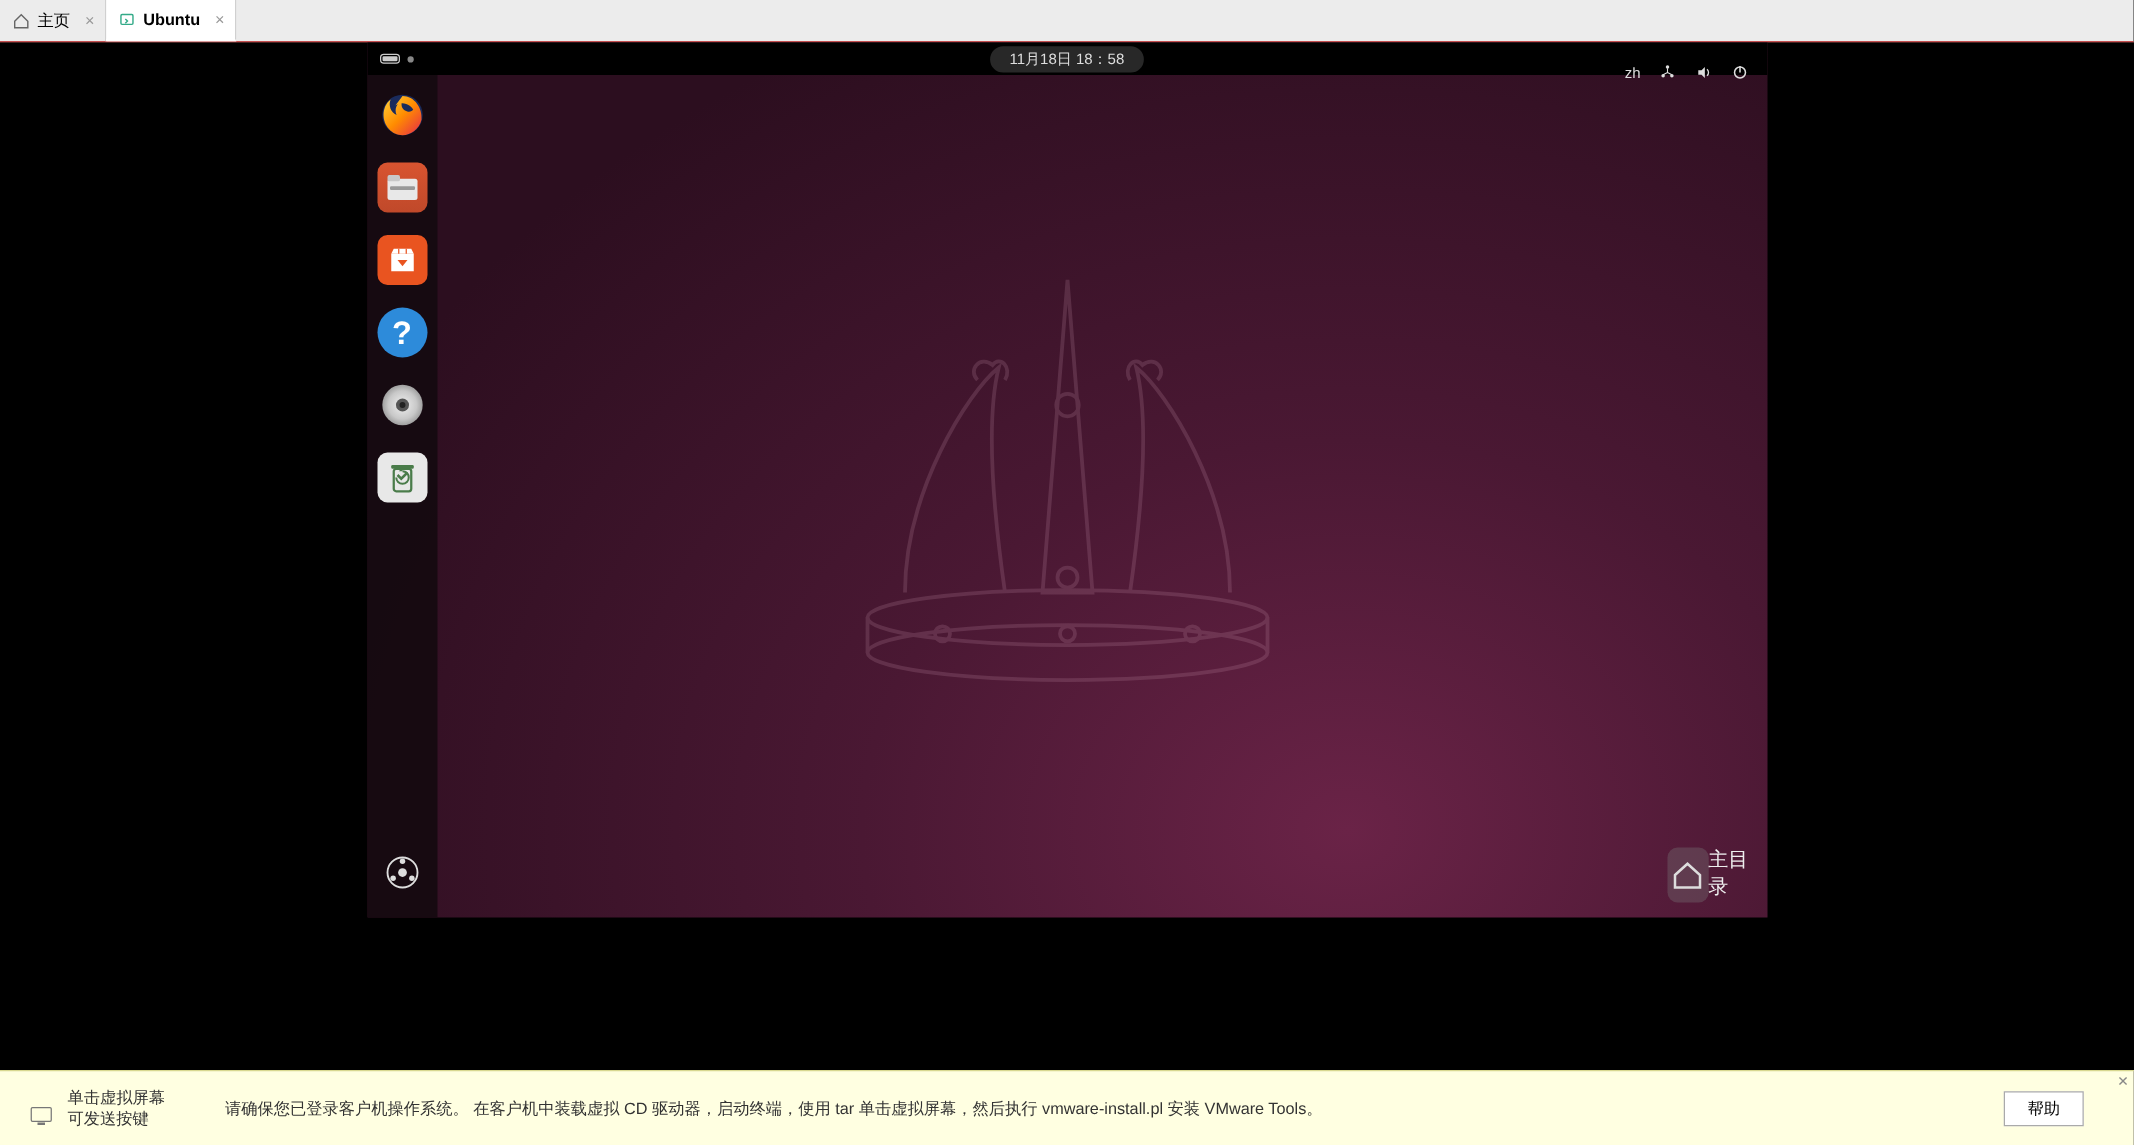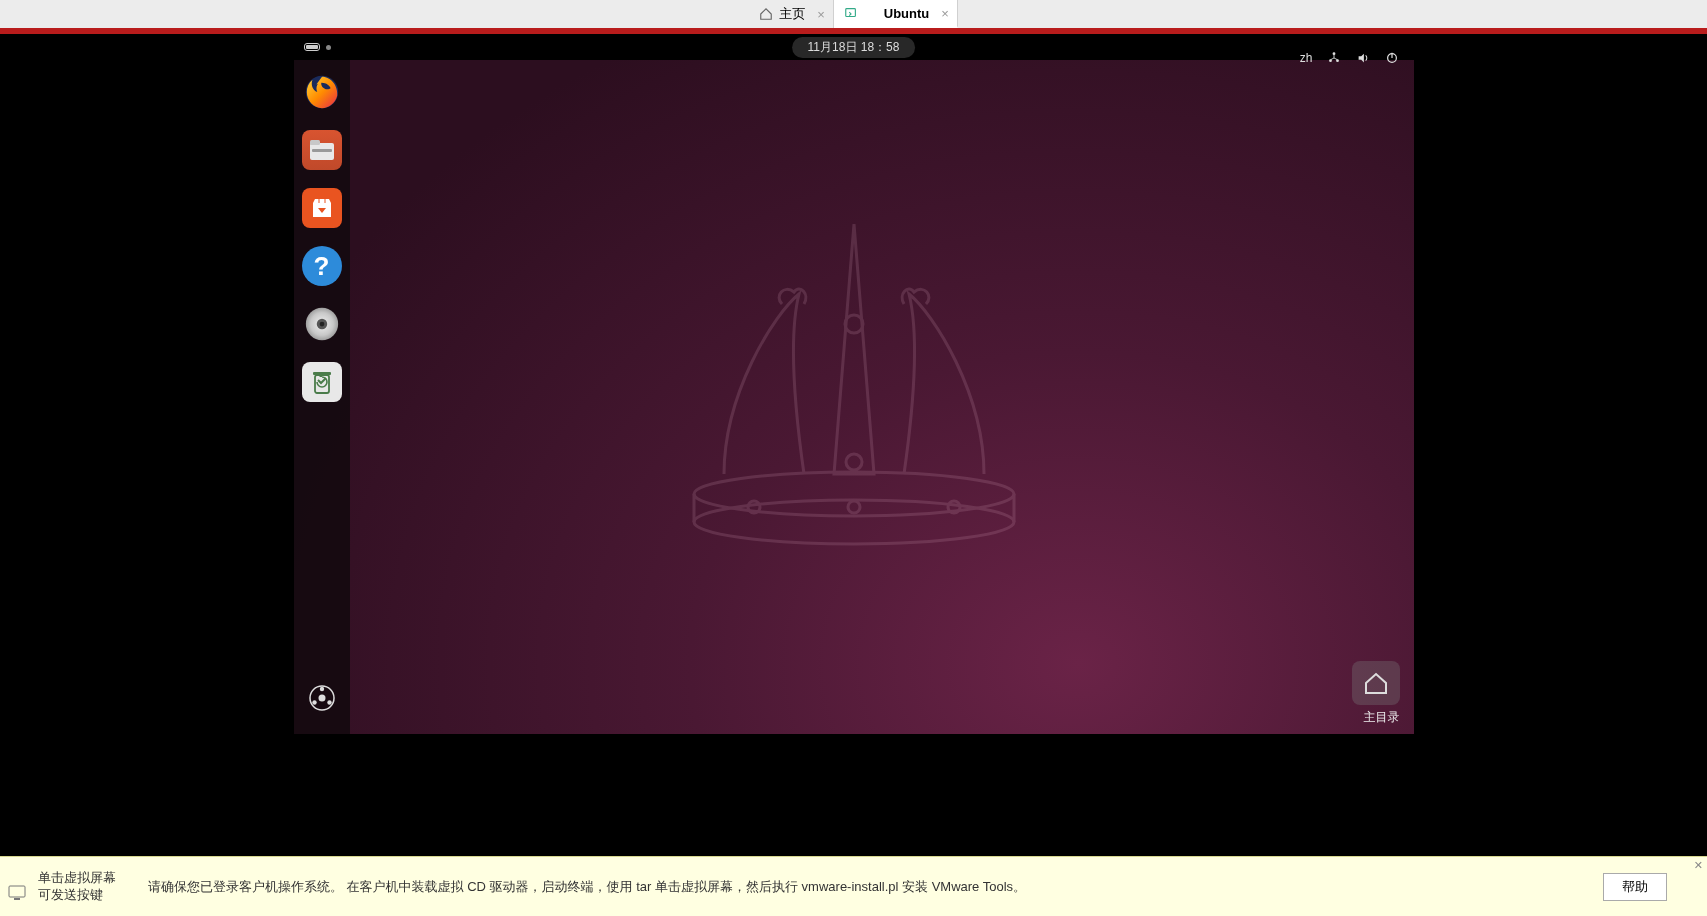--- a/index.html
+++ b/index.html
@@ -6,24 +6,23 @@
     body {
       width: 1707px;
       height: 916px;
       font-family: "Microsoft YaHei", "PingFang SC", sans-serif;
       overflow: hidden;
       background: #000;
     }
     .tab-bar {
       height: 34px;
       background: #ececec;
-      border-bottom: 6px solid #b91c1c;
+      border-bottom: 1px solid #b91c1c;
       display: flex;
       align-items: stretch;
-      justify-content: center;
     }
     .tab {
       display: flex;
       align-items: center;
       padding: 0 8px 0 10px;
       font-size: 13px;
       border-right: 1px solid #d0d0d0;
       min-width: 80px;
       gap: 6px;
     }
@@ -107,24 +106,24 @@
       left: 50%; top: 50%;
       transform: translate(-50%, -50%);
       opacity: 0.18;
     }
     .desktop-folder {
       position: absolute;
       right: 14px;
       bottom: 8px;
       width: 66px;
       display: flex;
-      flex-direction: column;
-      align-items: flex-end;
+      flex-direction: row;
+      align-items: flex-start;
       color: #eee;
-      font-size: 12px;
+      font-size: 16px;
     }
     .desktop-folder .folder-box {
       width: 48px; height: 44px;
       background: rgba(120,120,120,0.35);
       border-radius: 8px;
       display:flex; align-items:center; justify-content:center;
       margin-bottom: 4px;
     }
     .notification-bar {
       position: absolute;
@@ -134,21 +133,21 @@
       border-top: 1px solid #d8d890;
       display: flex;
       align-items: center;
       font-size: 13px;
       color: #333;
     }
     .notif-hint {
       display: flex;
       align-items: center;
       gap: 10px;
-      padding: 0 8px;
+      padding: 0 24px;
       white-space: pre-line;
       line-height: 1.25;
     }
     .notif-msg {
       padding-left: 24px;
     }
     .notif-help {
       margin-left: auto;
       margin-right: 40px;
       background: #fff;
@@ -187,21 +186,21 @@
     <span>主页</span>
     <span class="tab-close">×</span>
   </div>
   <div class="tab active">
     <span class="tab-icon">
       <svg width="14" height="14" viewBox="0 0 16 16">
           <rect x="2" y="3" width="11" height="9" rx="1" fill="none" stroke="#3a8" stroke-width="1.3"></rect>
           <path d="M6 7 L8 9 L6 11" stroke="#3a8" stroke-width="1.3" fill="none"></path>
         </svg>
     </span>
-    <span style="font-weight:600;margin-left:20px;">Ubuntu</span>
+    <span style="font-weight:600;">Ubuntu</span>
     <span class="tab-close">×</span>
   </div>
 </div>
 
 <div class="vm-viewport">
   <div class="ubuntu-screen">
 
     <div class="top-panel">
       <div class="panel-left">
         <span class="pill-battery"></span>

